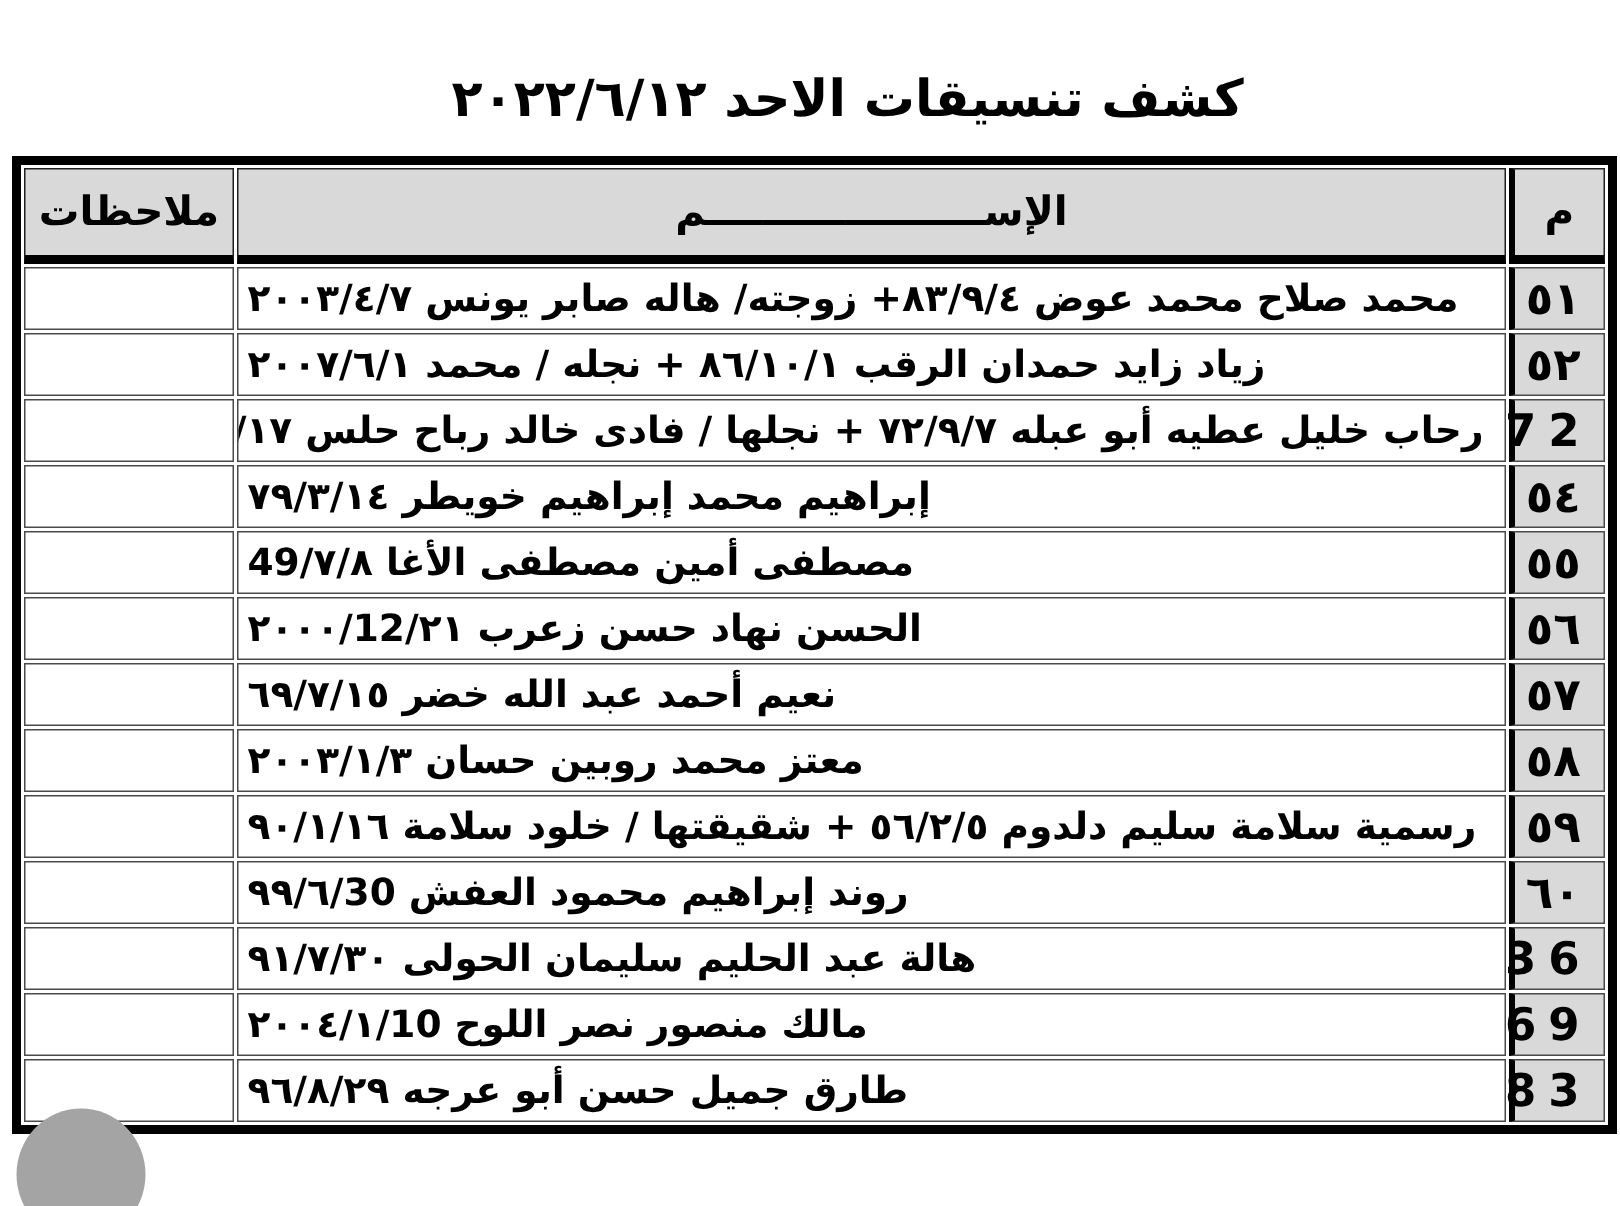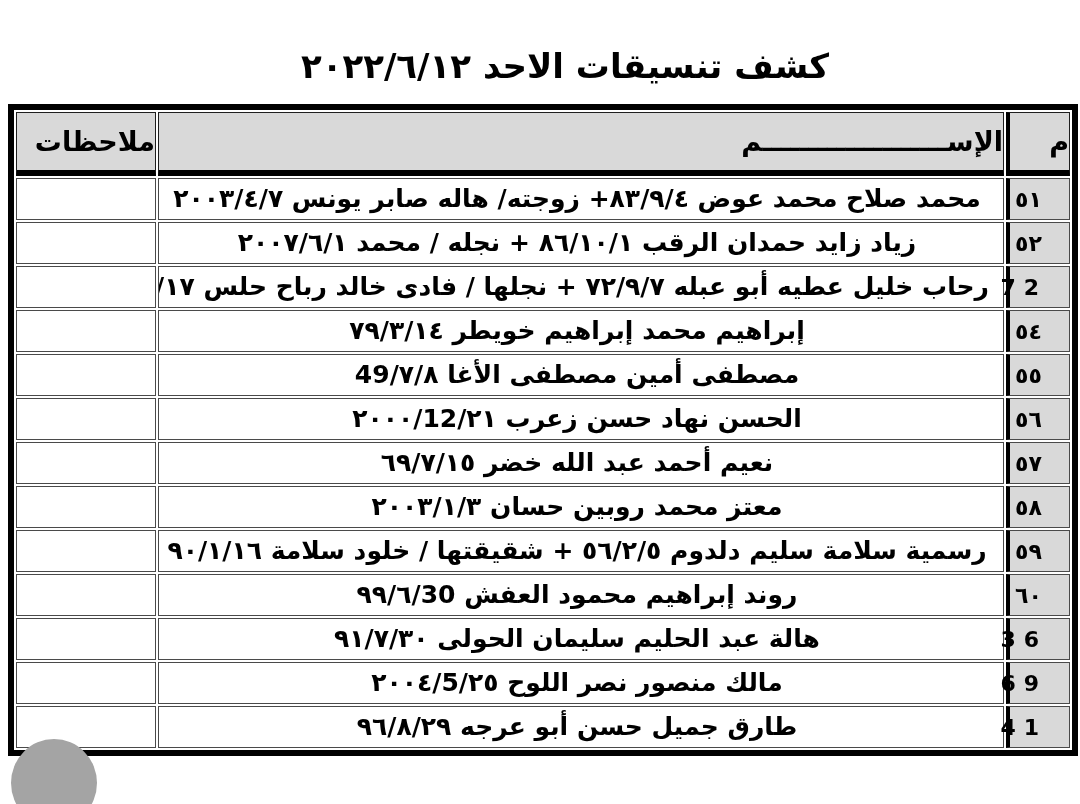--- a/index.html
+++ b/index.html
@@ -40,21 +40,21 @@
     border: 6px solid #000000;
     background: #ffffff;
   }
 
   th {
     background: #d9d9d9;
     border: 1px solid #1f1f1f;
     border-bottom: 6px solid #000000;
     height: 64px;
     padding: 0;
-    text-align: right;
+    text-align: center;
     vertical-align: middle;
     font-size: 27px;
     font-weight: 700;
     white-space: nowrap;
     overflow: hidden;
   }
 
   td {
     border: 1px solid #4a4a4a;
     height: 42px;
@@ -62,28 +62,28 @@
     vertical-align: middle;
     background: #ffffff;
   }
 
   
   th.c-index, td.c-index { border-left: 4px solid #000000; }
 
   td.c-index {
     background: #d9d9d9;
     text-align: center;
-    font-size: 22px;
+    font-size: 30px;
     font-weight: 700;
     letter-spacing: 8px;
-    padding-right: 22px;
+    padding-right: 8px;
   }
 
   td.c-name {
-    text-align: center;
+    text-align: left;
     padding: 2px 14px 4px 6px;
     font-size: 25px;
     font-weight: 700;
     white-space: nowrap;
     overflow: hidden;
   }
 
   td.c-notes { background: #ffffff; }
 
   .bubble {
@@ -166,24 +166,24 @@
       <td class="c-name">روند إبراهيم محمود العفش ٩٩/٦/30</td>
       <td class="c-notes"></td>
     </tr>
     <tr>
       <td class="c-index">36</td>
       <td class="c-name">هالة عبد الحليم سليمان الحولى ٩١/٧/٣٠</td>
       <td class="c-notes"></td>
     </tr>
     <tr>
       <td class="c-index">69</td>
-      <td class="c-name">مالك منصور نصر اللوح ٢٠٠٤/5/٢٥</td>
+      <td class="c-name">مالك منصور نصر اللوح ٢٠٠٤/١/10</td>
       <td class="c-notes"></td>
     </tr>
     <tr>
-      <td class="c-index">41</td>
+      <td class="c-index">83</td>
       <td class="c-name">طارق جميل حسن أبو عرجه ٩٦/٨/٢٩</td>
       <td class="c-notes"></td>
     </tr>
   </tbody>
 </table>
 
 <div class="bubble"></div>
 
 </body></html>

